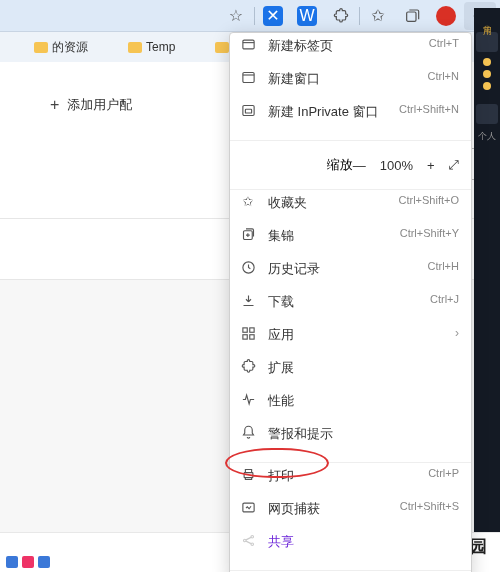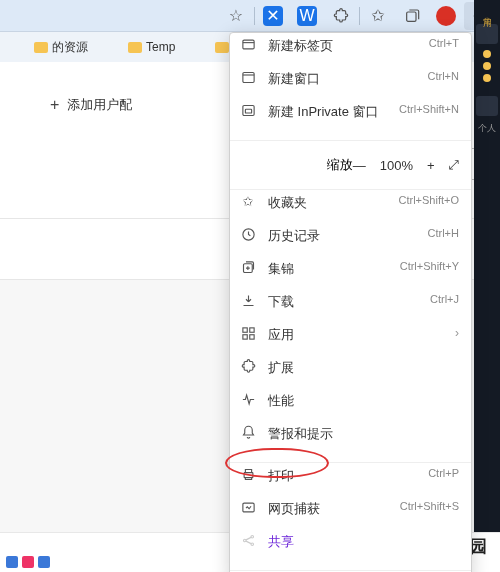--- a/index.html
+++ b/index.html
@@ -44,21 +44,21 @@
 
   .zoom-row { display: flex; align-items: center; height: 40px; padding: 0 12px; font-size: 13px; }
   .zoom-row .label { flex: 1; padding-left: 30px; text-align: right; }
   .zoom-ctrl { display: flex; align-items: center; gap: 14px; }
   .zoom-ctrl span { color: #333; }
 
   
   .highlight-ellipse { position: absolute; border: 2px solid #d33; border-radius: 50%/55%; width: 104px; height: 30px; left: 225px; top: 448px; z-index: 20; pointer-events: none; }
 
   
-  .right-strip { position: absolute; top: 0; right: 0; width: 26px; height: 532px; background: #141a24; }
+  .right-strip { position: absolute; top: 8px; right: 0; width: 26px; height: 532px; background: #141a24; }
   .right-strip .thumb { width: 22px; height: 20px; margin: 6px auto; background: #2a3240; border-radius: 3px; }
   .right-strip .dot { width: 8px; height: 8px; background: #f6c453; border-radius: 50%; margin: 4px auto; }
   .right-strip .label { color: #b8923a; font-size: 9px; writing-mode: vertical-rl; text-align: center; margin: 10px auto; letter-spacing: 2px; }
 
   
   .footer { position: absolute; bottom: 0; left: 0; right: 0; height: 40px; background: #fff; display: flex; align-items: center; justify-content: flex-end; padding: 0 12px; border-top: 1px solid #e8e8e8; }
   .footer-left { position: absolute; left: 6px; bottom: 4px; display: flex; gap: 4px; }
   .tiny-icon { width: 12px; height: 12px; background: #3b78d8; border-radius: 2px; }
   .brand { display: flex; align-items: center; gap: 8px; }
   .brand-icon { width: 26px; height: 26px; border-radius: 50%; background: conic-gradient(#4aa4ee 0 33%, #3b8de0 33% 66%, #6fc0f5 66% 100%); position: relative; }
@@ -194,37 +194,37 @@
   <div class="msep"></div>
 
   <div class="mi">
     <span class="icon">✩</span>
     <span class="label">收藏夹</span>
     <span class="shortcut">Ctrl+Shift+O</span>
   </div>
   <div class="mi">
     <span class="icon">
         <svg width="15" height="15" viewBox="0 0 24 24" fill="none" stroke="#555" stroke-width="1.8">
-          <circle cx="12" cy="12" r="9"></circle>
-          <path d="M12 7v5l3 2"></path>
-        </svg>
-      </span>
-    <span class="label">历史记录</span>
-    <span class="shortcut">Ctrl+H</span>
-  </div>
-  <div class="mi">
-    <span class="icon">
-        <svg width="15" height="15" viewBox="0 0 24 24" fill="none" stroke="#555" stroke-width="1.8">
           <rect x="4" y="6" width="14" height="14" rx="2"></rect>
           <path d="M8 3h10a2 2 0 012 2v10"></path>
           <path d="M11 10v6M8 13h6"></path>
         </svg>
       </span>
     <span class="label">集锦</span>
     <span class="shortcut">Ctrl+Shift+Y</span>
+  </div>
+  <div class="mi">
+    <span class="icon">
+        <svg width="15" height="15" viewBox="0 0 24 24" fill="none" stroke="#555" stroke-width="1.8">
+          <circle cx="12" cy="12" r="9"></circle>
+          <path d="M12 7v5l3 2"></path>
+        </svg>
+      </span>
+    <span class="label">历史记录</span>
+    <span class="shortcut">Ctrl+H</span>
   </div>
   <div class="mi">
     <span class="icon">
         <svg width="15" height="15" viewBox="0 0 24 24" fill="none" stroke="#555" stroke-width="1.8">
           <path d="M12 4v10m0 0l-4-4m4 4l4-4M4 20h16"></path>
         </svg>
       </span>
     <span class="label">下载</span>
     <span class="shortcut">Ctrl+J</span>
   </div>

